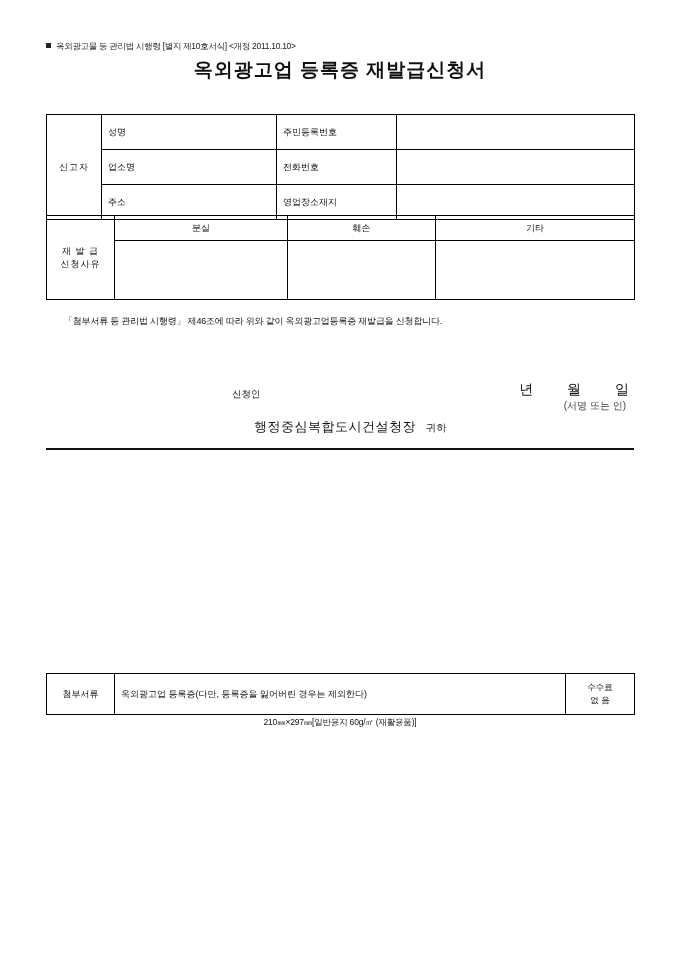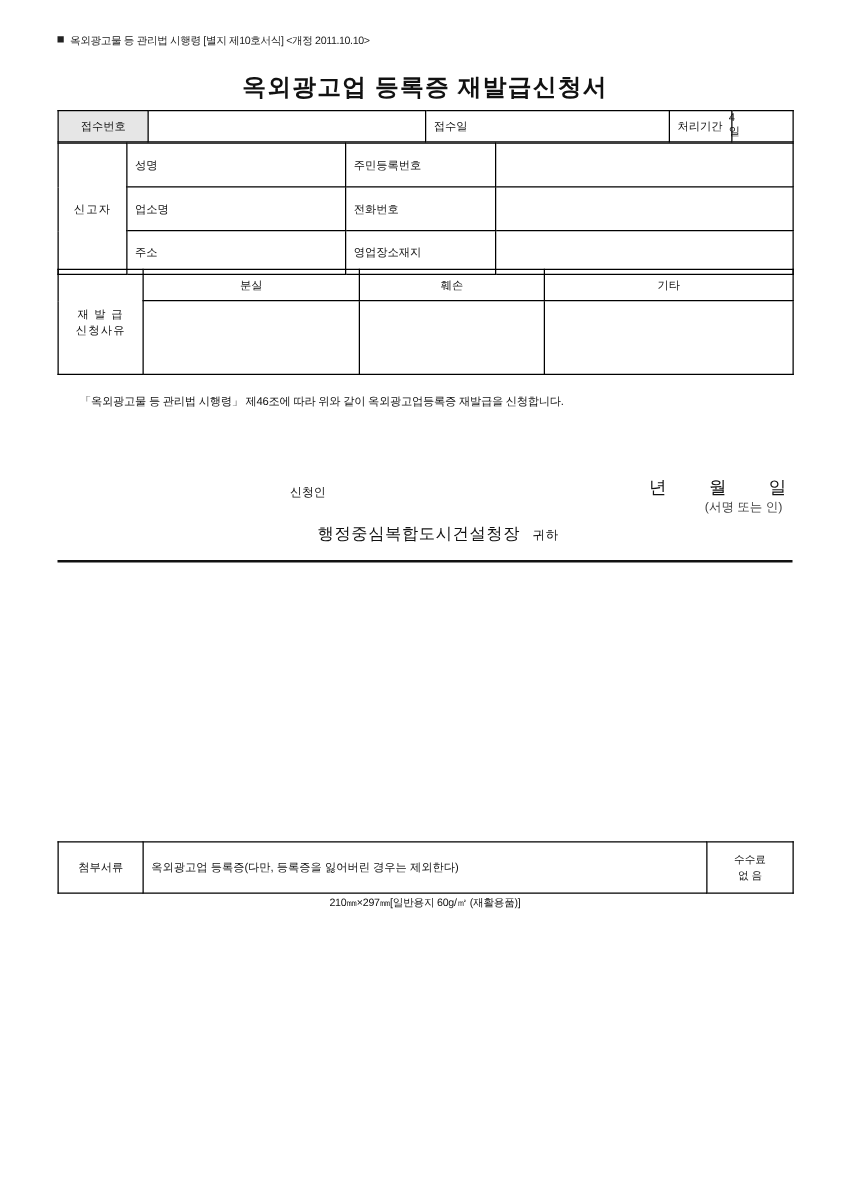--- a/index.html
+++ b/index.html
@@ -20,21 +20,21 @@
     width: 680px;
     height: 962px;
     box-sizing: border-box;
     padding: 0;
   }
 
   
   .form-ref {
     position: absolute;
     left: 46px;
-    top: 27px;
+    top: 41px;
     font-size: 8.5px;
     letter-spacing: -0.3px;
     color: #222;
     white-space: nowrap;
   }
   .form-ref .sq {
     display: inline-block;
     width: 5px;
     height: 5px;
     background: #222;
@@ -218,42 +218,20 @@
 <body>
 
 <div class="page">
 
   <div class="form-ref">
     <span class="sq"></span><span>옥외광고물 등 관리법 시행령 [별지 제10호서식] &lt;개정 2011.10.10&gt;</span>
   </div>
 
   <div class="doc-title">옥외광고업 등록증 재발급신청서</div>
 
-  <table class="grid" id="table-receipt">
-    <colgroup>
-      <col style="width:72px">
-      <col style="width:222px">
-      <col style="width:195px">
-      <col style="width:50px">
-      <col style="width:49px">
-    </colgroup>
-    <tbody>
-        <tr>
-      <td class="shade center">접수번호</td>
-      <td></td>
-      <td>
-        <span>접수일</span>
-      </td>
-      <td class="proc-time">처리기간</td>
-      <td class="proc-time">
-        <span class="days">4일</span>
-      </td>
-    </tr>
-  </tbody>
-    </table>
 
   <table class="grid" id="table-applicant">
     <colgroup>
       <col style="width:55px">
       <col style="width:175px">
       <col style="width:120px">
       <col style="width:238px">
     </colgroup>
     <tbody>
         <tr>
@@ -293,21 +271,21 @@
       <td class="hdr">기타</td>
     </tr>
     <tr>
       <td class="body"></td>
       <td class="body"></td>
       <td class="body"></td>
     </tr>
   </tbody>
     </table>
 
-  <div class="statement">「옥외광고물 등 관리법 시행령」 제46조에 따라 위와 같이 옥외광고업등록증 재발급을 신청합니다.</div>
+  <div class="statement">「첨부서류 등 관리법 시행령」 제46조에 따라 위와 같이 옥외광고업등록증 재발급을 신청합니다.</div>
 
   <div class="date-line">
     <span>년</span>
     <span>월</span>
     <span>일</span>
   </div>
 
   <div class="applicant-row">신청인</div>
   <div class="sign-note">(서명 또는 인)</div>
 

